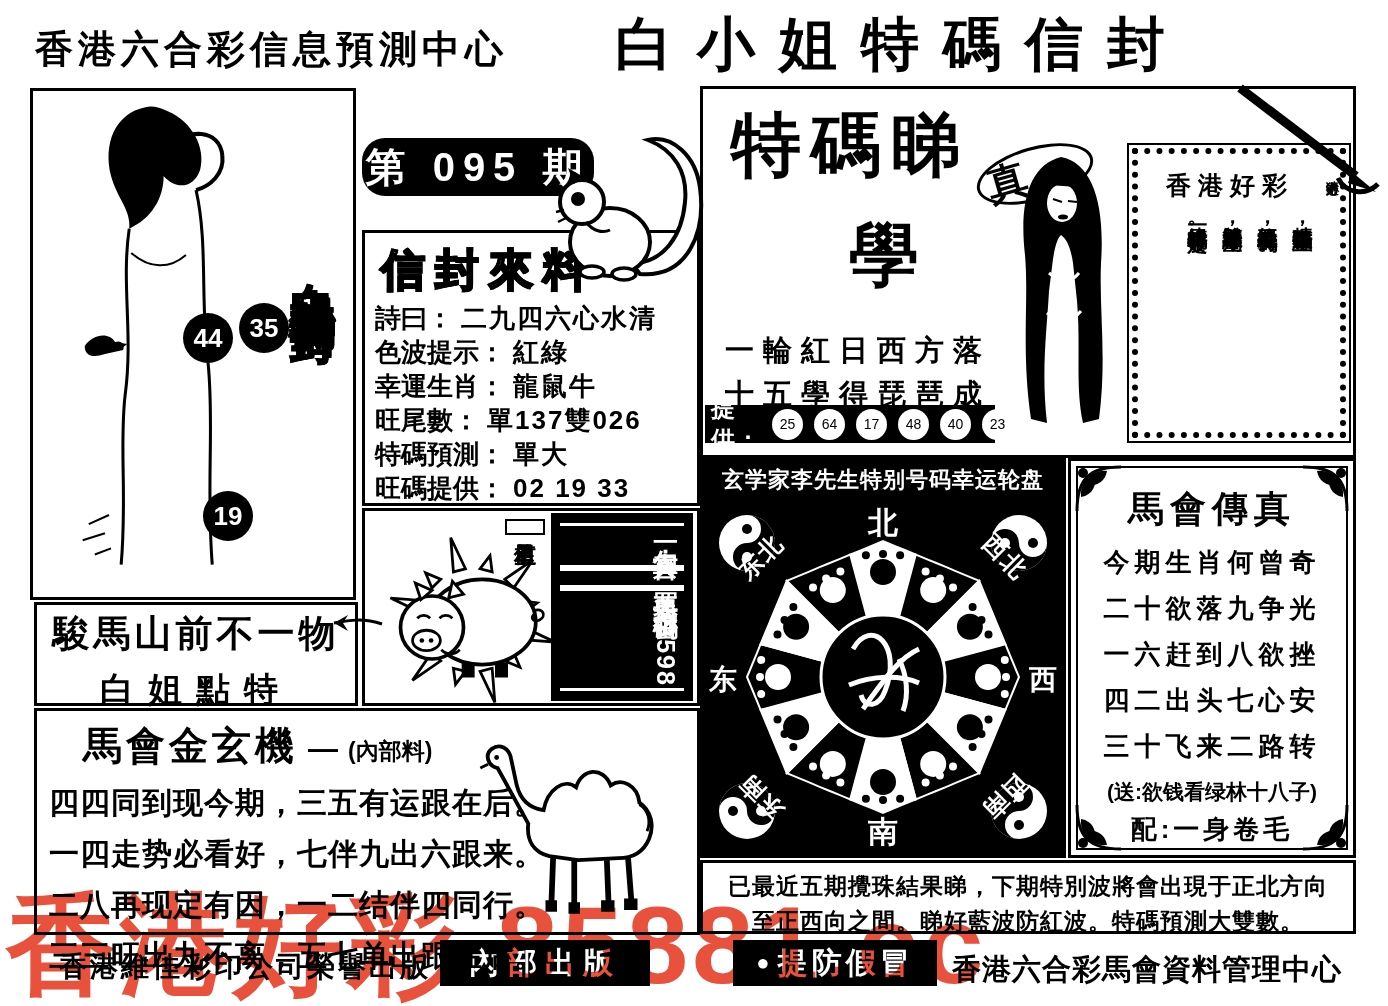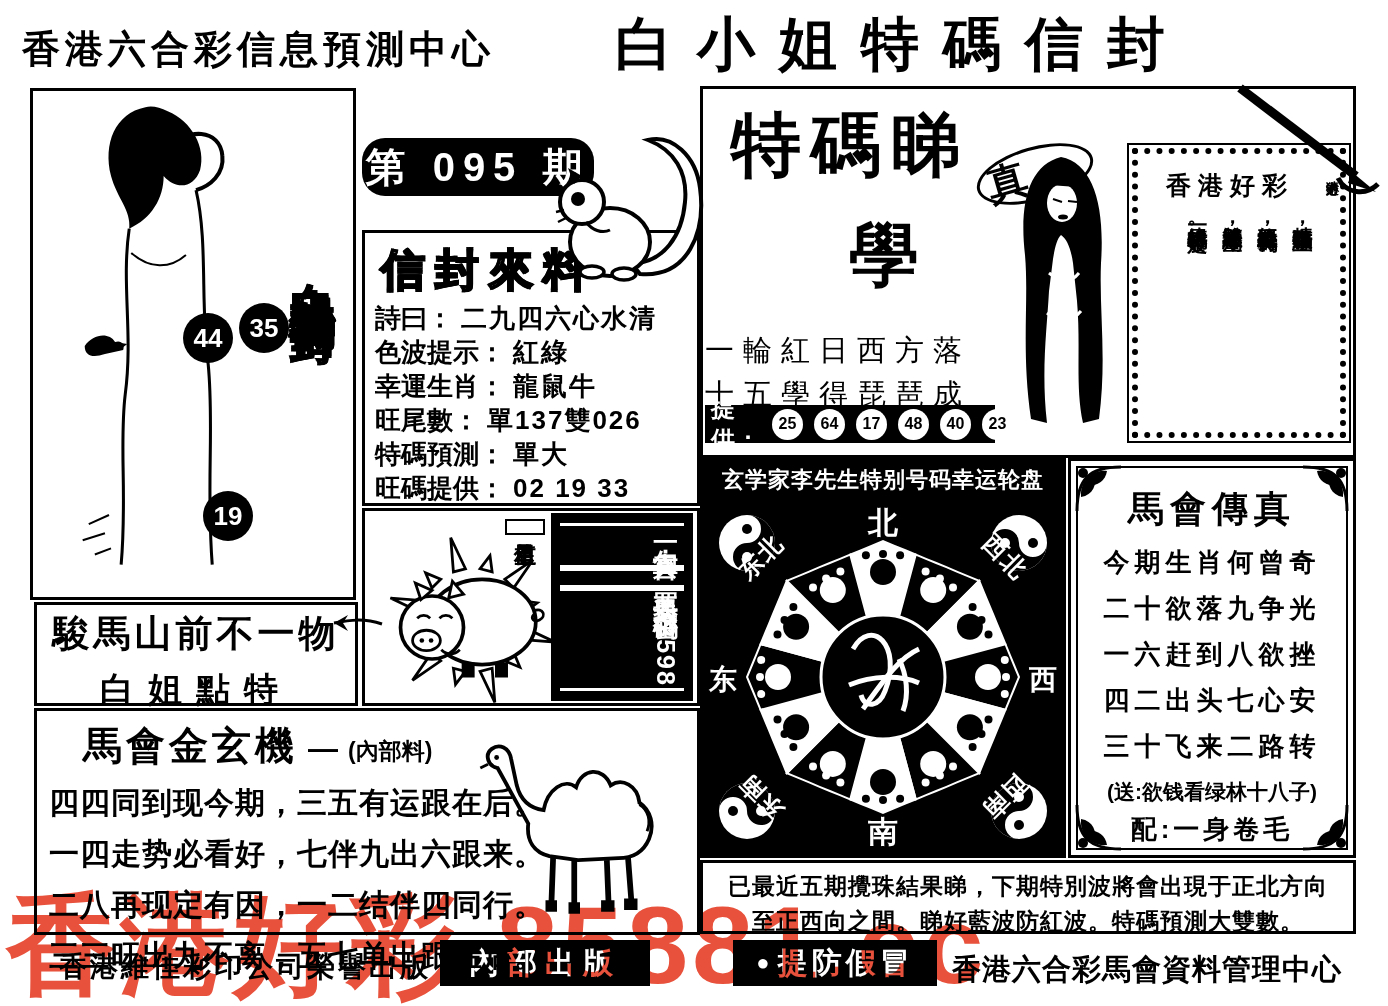--- a/index.html
+++ b/index.html
@@ -11,21 +11,21 @@
   }
   .abs { position:absolute; }
   .box { position:absolute; border:3px solid #000; background:#fff; }
   .outline {
     color:#fff; -webkit-text-stroke:2px #000;
     text-shadow:-1px -1px 0 #000,1px -1px 0 #000,-1px 1px 0 #000,1px 1px 0 #000;
   }
   .vtext { writing-mode:vertical-rl; text-orientation:upright; }
 
   
-  #hdr-left  { left:22px;  top:24px; font-size:38px; font-weight:bold; letter-spacing:5px; }
+  #hdr-left  { left:35px;  top:24px; font-size:38px; font-weight:bold; letter-spacing:5px; }
   #hdr-right { left:615px; top:6px;  font-size:58px; font-weight:bold; letter-spacing:24px; white-space:nowrap; }
 
   
   #left-box   { left:30px; top:88px; width:326px; height:512px; }
   #left-vtitle{ position:absolute; right:10px; top:158px; height:420px;
                 font-size:44px; font-weight:bold; letter-spacing:6px; }
   .ball { position:absolute; width:50px; height:50px; border-radius:50%;
           background:#000; color:#fff; font-weight:bold; font-size:26px;
           display:flex; align-items:center; justify-content:center; }
   #ball-44 { left:150px; top:222px; }
@@ -68,27 +68,27 @@
                 border-top:3px solid #fff; border-bottom:3px solid #fff; padding:2px 1px; }
 
   
   #peek-box { left:700px; top:86px; width:656px; height:372px; }
   #peek-title { position:absolute; left:28px; top:10px; font-size:70px; font-weight:bold; letter-spacing:10px; }
   #peek-title2 { position:absolute; left:146px; top:120px; font-size:70px; font-weight:bold; }
   #peek-seal { position:absolute; left:272px; top:58px; width:120px; height:54px;
                border:3px solid #000; border-radius:50%; transform:rotate(-16deg);
                display:flex; align-items:center; justify-content:flex-start; padding-left:8px;
                font-size:40px; font-weight:bold; }
-  .peek-poem { position:absolute; left:2px; font-size:29px; font-weight:normal; letter-spacing:9px; white-space:nowrap; }
+  .peek-poem { position:absolute; left:22px; font-size:29px; font-weight:bold; letter-spacing:9px; white-space:nowrap; }
   #poem-1 { top:242px; } #poem-2 { top:286px; }
   #provide-bar { position:absolute; left:2px; top:316px; width:290px; height:38px;
                  background:#000; color:#fff; display:flex; align-items:center; padding-left:6px; }
   #provide-label { font-size:24px; font-weight:bold; letter-spacing:1px; }
   .pnum { width:31px; height:31px; border-radius:50%; background:#fff; color:#000;
-          font-size:16px; font-weight:bold; display:flex; align-items:center; justify-content:center;
+          font-size:14px; font-weight:normal; display:flex; align-items:center; justify-content:center;
           margin-left:11px; flex:none; }
   #rwoman-wrap { position:absolute; left:286px; top:62px; width:150px; height:300px; }
 
   #stamp { position:absolute; left:424px; top:54px; width:224px; height:300px;
            border:2px solid #000; background:#fff; }
   #stamp-perf { position:absolute; inset:3px; border:6px dotted #000; }
   #stamp-note { position:absolute; right:8px; top:26px; writing-mode:vertical-rl;
                 text-orientation:upright; font-size:13px; font-weight:bold; }
   #stamp-title { position:absolute; left:26px; top:24px; width:150px; text-align:center;
                  font-size:25px; font-weight:bold; letter-spacing:7px; }

